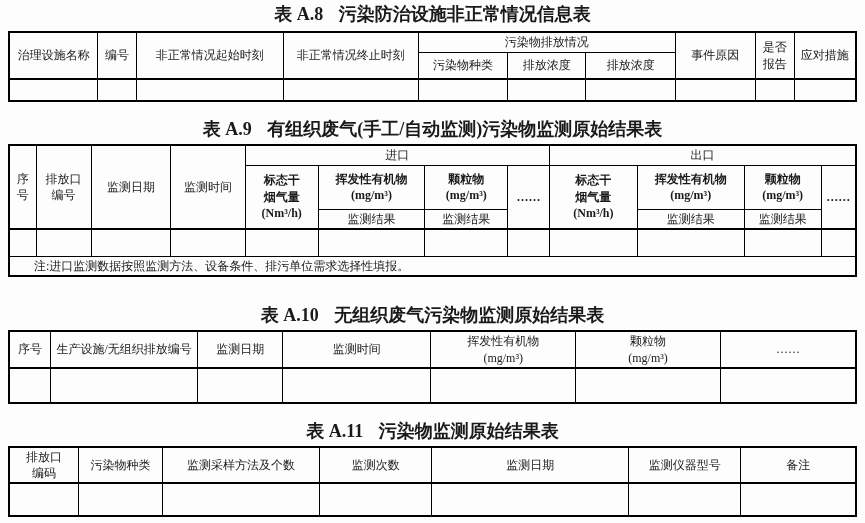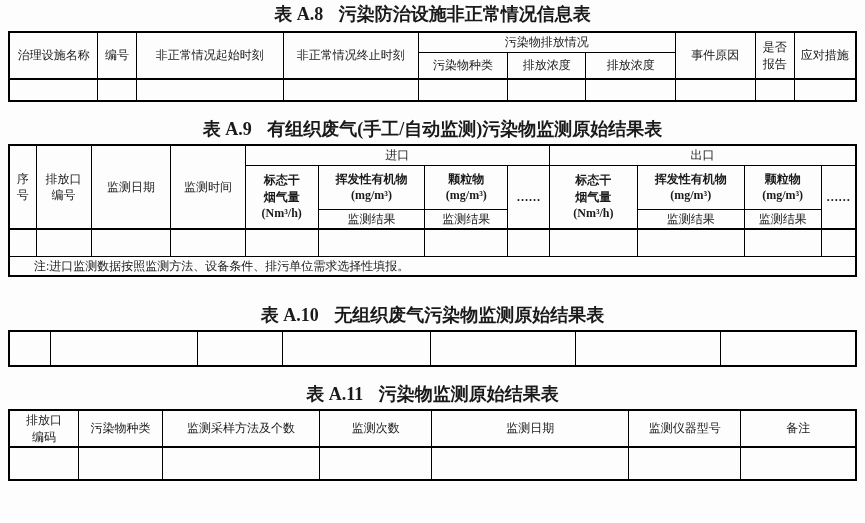--- a/index.html
+++ b/index.html
@@ -211,20 +211,35 @@
   <colgroup>
     <col style="width:4.9%">
       <col style="width:17.4%">
       <col style="width:10.0%">
       <col style="width:17.5%">
     <col style="width:17.1%">
       <col style="width:17.1%">
       <col style="width:16.0%">
   </colgroup>
   <tbody>
+      <tr class="r-head">
+    <td>序号</td>
+    <td>生产设施/无组织排放编号</td>
+    <td>监测日期</td>
+    <td>监测时间</td>
+    <td>
+      <div>挥发性有机物</div>
+      <div>(mg/m³)</div>
+    </td>
+    <td>
+      <div>颗粒物</div>
+      <div>(mg/m³)</div>
+    </td>
+    <td>……</td>
+  </tr>
   <tr class="r-data thicksep">
     <td></td>
     <td></td>
     <td></td>
     <td></td>
     <td></td>
     <td></td>
     <td></td>
   </tr>
 </tbody>

